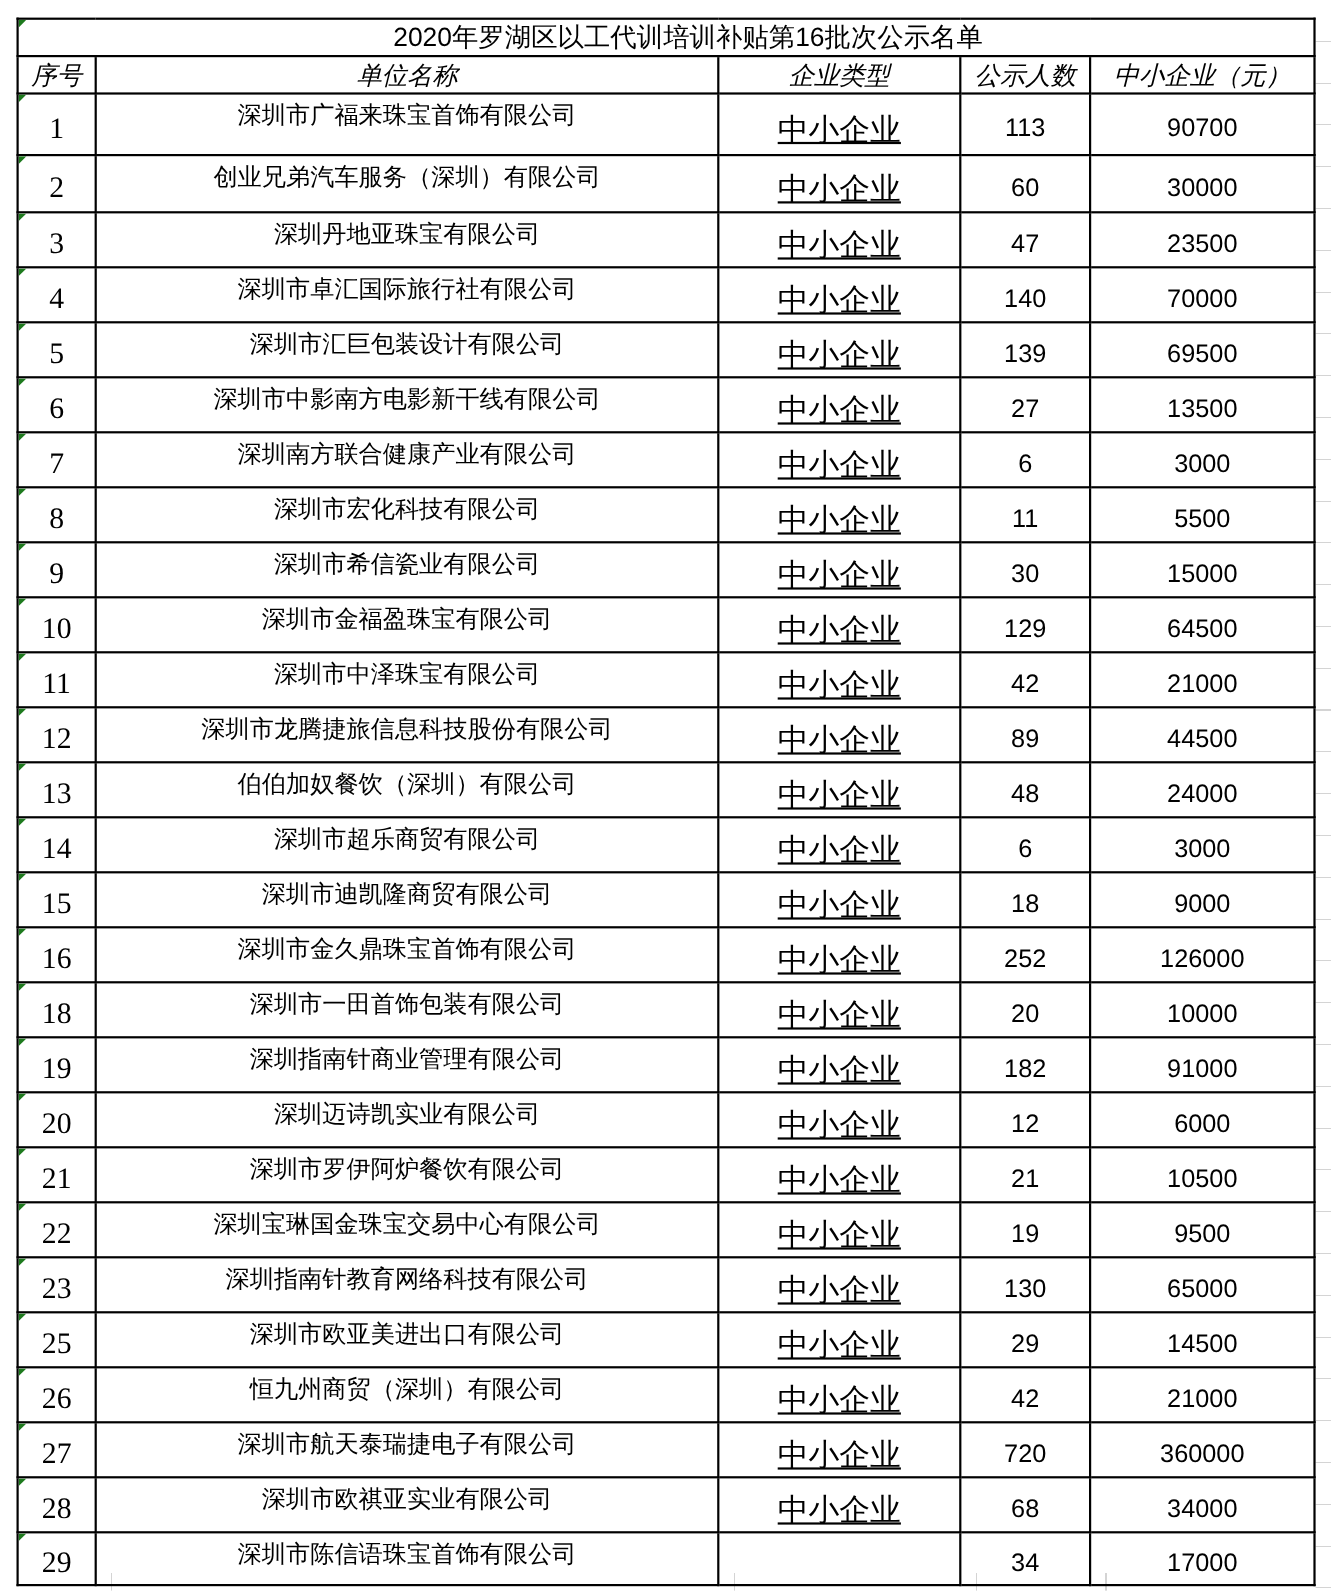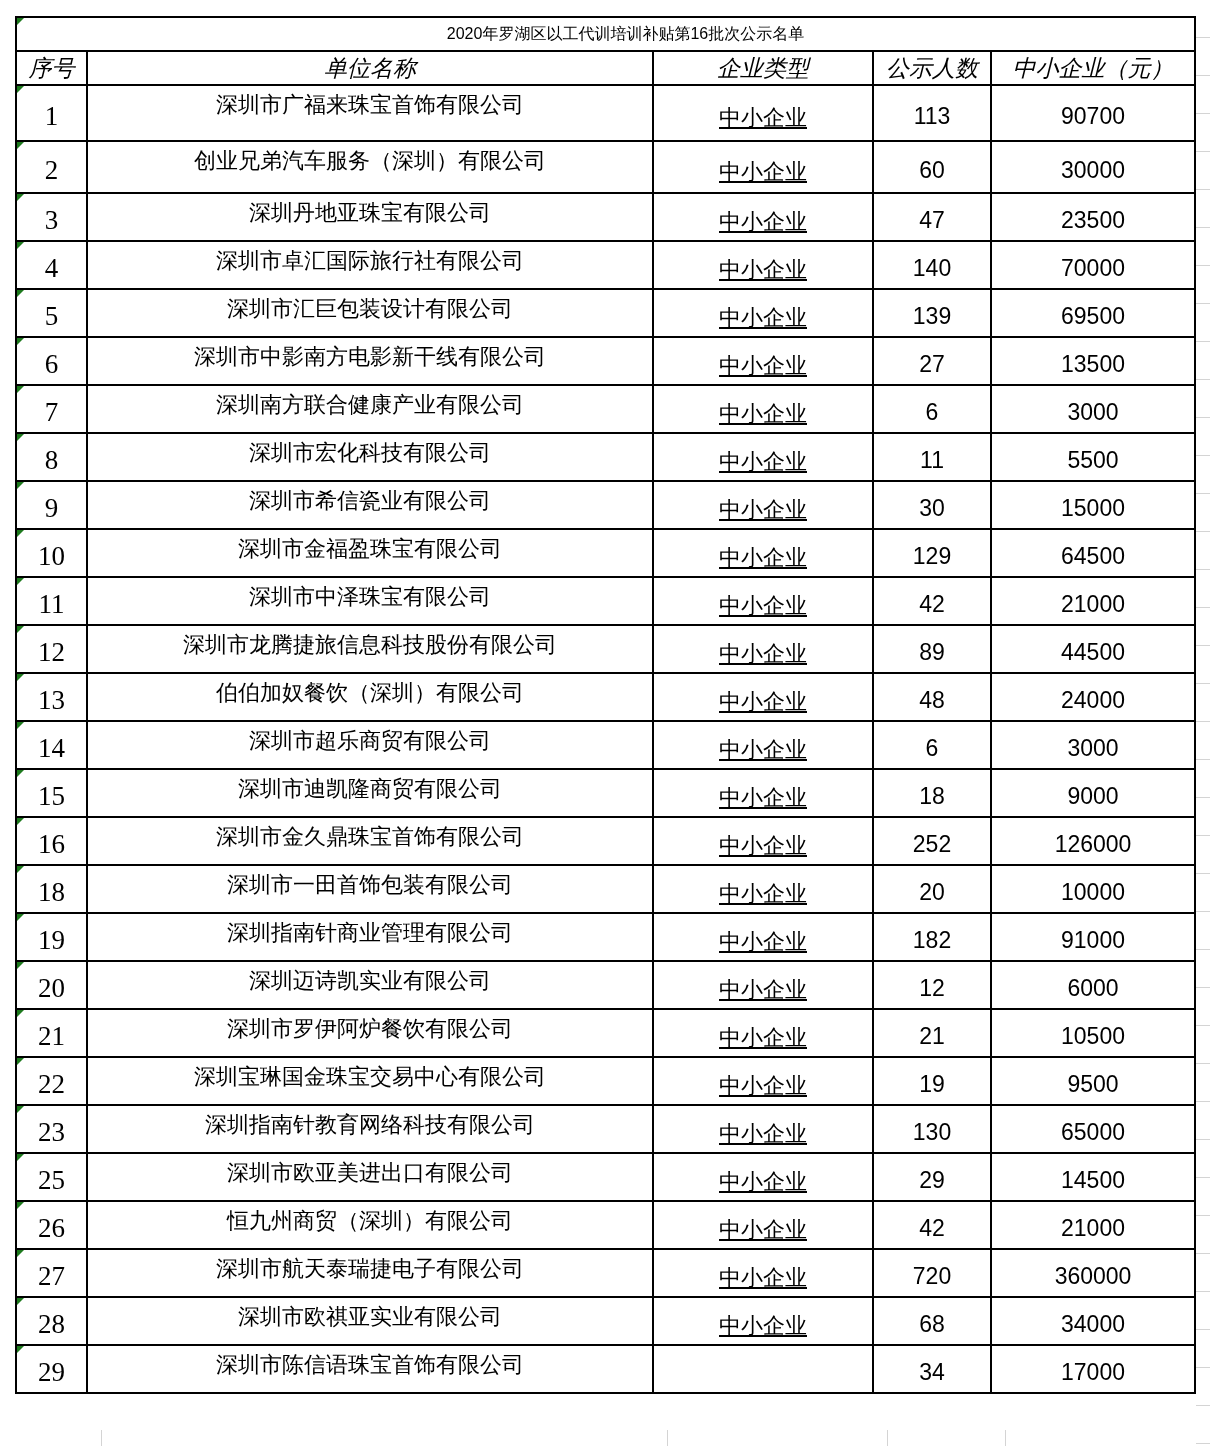--- a/index.html
+++ b/index.html
@@ -1,28 +1,28 @@
 <!DOCTYPE html>
 <html><head>
 <meta charset="utf-8">
 <style>
   html, body { margin: 0; padding: 0; background: #ffffff; }
   body { width: 1210px; height: 1446px; position: relative; overflow: hidden; font-family: "Liberation Sans", "DejaVu Sans", sans-serif; color: #000; }
   .sheet { position: absolute; left: 15px; top: 16px; }
   table { border-collapse: collapse; table-layout: fixed; }
   td { border: 2px solid #000; padding: 0; text-align: center; vertical-align: middle; position: relative; overflow: hidden; white-space: nowrap; }
   col.c1 { width: 71px; } col.c2 { width: 566px; } col.c3 { width: 220px; } col.c4 { width: 118px; } col.c5 { width: 204px; }
-  .title-row td { height: 32px; font-size: 16px; padding-left: 40px; }
+  .title-row td { height: 32px; font-size: 24px; padding-left: 40px; }
   .header-row td { height: 32px; font-size: 23px; font-family: "DejaVu Serif", "Liberation Serif", serif; font-style: italic; }
   .data-row td { height: 36px; }
   .data-row.r1 td { height: 44px; }
   .data-row.r2 td { height: 40px; }
   .seq { font-family: "Liberation Serif", "DejaVu Serif", serif; font-size: 27px; padding-top: 6px; }
   .name { font-family: Liberation Sans, sans-serif; font-size: 22px; vertical-align: top; padding-top: 4px; }
-  .type { font-family: "DejaVu Serif", "Liberation Serif", serif; font-size: 22px; padding-top: 10px; }
+  .type { font-family: "DejaVu Serif", "Liberation Serif", serif; font-size: 28px; padding-top: 10px; }
   .type span { text-decoration: underline; text-underline-offset: 2px; }
   .num { font-size: 23px; padding-top: 6px; }
   .tri::before { content: ""; position: absolute; left: 0; top: 0; width: 0; height: 0; border-top: 7px solid #1e7a1e; border-right: 7px solid transparent; }
   .outer-grid-right { position: absolute; left: 1196px; top: 0; width: 14px; height: 1446px;
     background: repeating-linear-gradient(to bottom, transparent 0, transparent 37px, #d4d4d4 37px, #d4d4d4 38px); }
   .below-grid { position: absolute; left: 15px; top: 1430px; width: 1181px; height: 16px;
     background: linear-gradient(to right, transparent 86px, #d4d4d4 86px, #d4d4d4 87px, transparent 87px, transparent 652px, #d4d4d4 652px, #d4d4d4 653px, transparent 653px, transparent 872px, #d4d4d4 872px, #d4d4d4 873px, transparent 873px, transparent 990px, #d4d4d4 990px, #d4d4d4 991px, transparent 991px); }
 </style>
 </head>
 <body>

